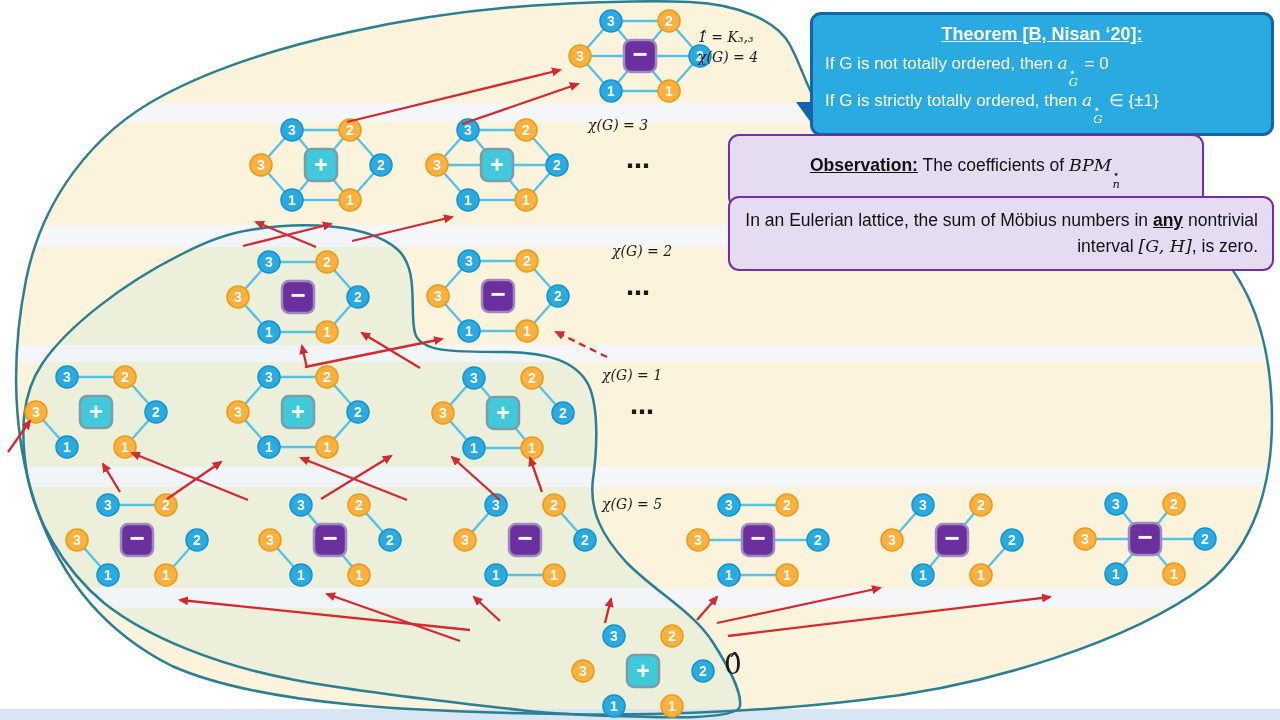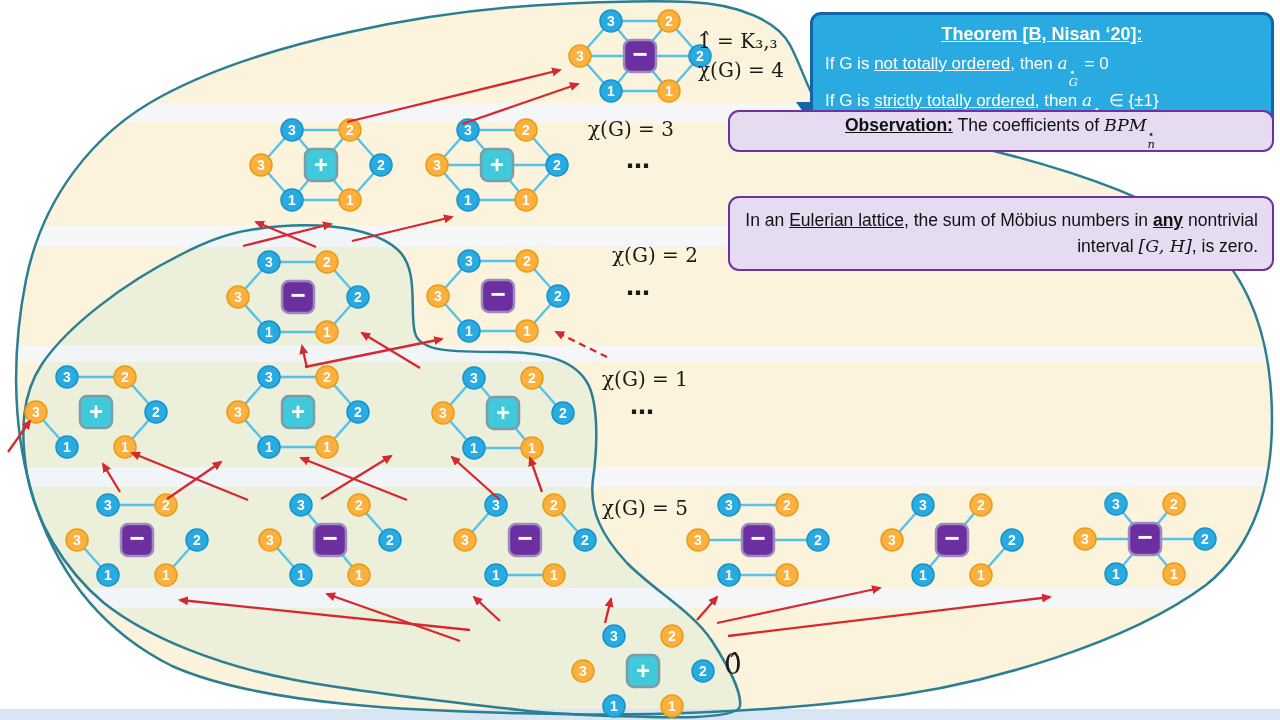--- a/index.html
+++ b/index.html
@@ -1,35 +1,35 @@
 <!DOCTYPE html>
 <html><head>
 <meta charset="utf-8">
 <style>
   html,body{margin:0;padding:0;background:#fff;}
   #stage{position:relative;width:1280px;height:720px;overflow:hidden;background:#ffffff;
          font-family:"Liberation Sans",sans-serif;}
   #lat{position:absolute;left:0;top:0;z-index:1;}
   .lvl{position:absolute;z-index:2;color:#1a1a1a;font-family:"DejaVu Serif",serif;
-       font-size:20px;white-space:nowrap;}
+       font-style:italic;font-size:14px;white-space:nowrap;}
   .dots{position:absolute;z-index:2;color:#1a1a1a;font-family:"DejaVu Sans",sans-serif;
         font-weight:bold;font-size:24px;letter-spacing:2px;}
   .toplab{line-height:1.45;}
   .zerohat{font-size:28px;font-style:normal;}
   .callout{position:absolute;z-index:3;box-sizing:border-box;border-radius:11px;}
   #theoremBox{left:810px;top:12px;width:464px;background:#29ABE2;border:3px solid #1464AC;
               color:#fff;padding:5px 12px 8px 12px;font-size:17px;line-height:1.6;}
   #theoremBox .ttl{display:block;text-align:center;font-weight:bold;font-size:18px;
                    text-decoration:underline;margin-bottom:1px;}
   #theoremTail{position:absolute;z-index:2;left:796px;top:102px;width:0;height:0;
                border-top:22px solid #1464AC;border-left:16px solid transparent;}
   .obs{background:#E6DCF2;border:2.5px solid #7030A0;color:#111;font-size:17.5px;line-height:1.5;}
-  #obsBox{left:728px;top:110px;width:546px;padding:0 10px;text-align:center;}
+  #obsBox{left:728px;top:134px;width:476px;padding:16px 10px;text-align:center;}
   #eulBox{left:728px;top:196px;width:546px;padding:9px 14px;text-align:right;}
-  .u{text-decoration:underline;}
+  .u{}
   .bu{font-weight:bold;text-decoration:underline;}
   .mvar{font-family:"DejaVu Serif",serif;font-style:italic;}
   .supsub{display:inline-flex;flex-direction:column;align-items:flex-start;
           vertical-align:-7px;line-height:0.85;font-size:11.5px;margin-left:1px;margin-right:2px;}
   .supsub .sb{font-family:"DejaVu Serif",serif;font-style:italic;}
 </style>
 </head>
 <body>
 
 <div id="stage">

